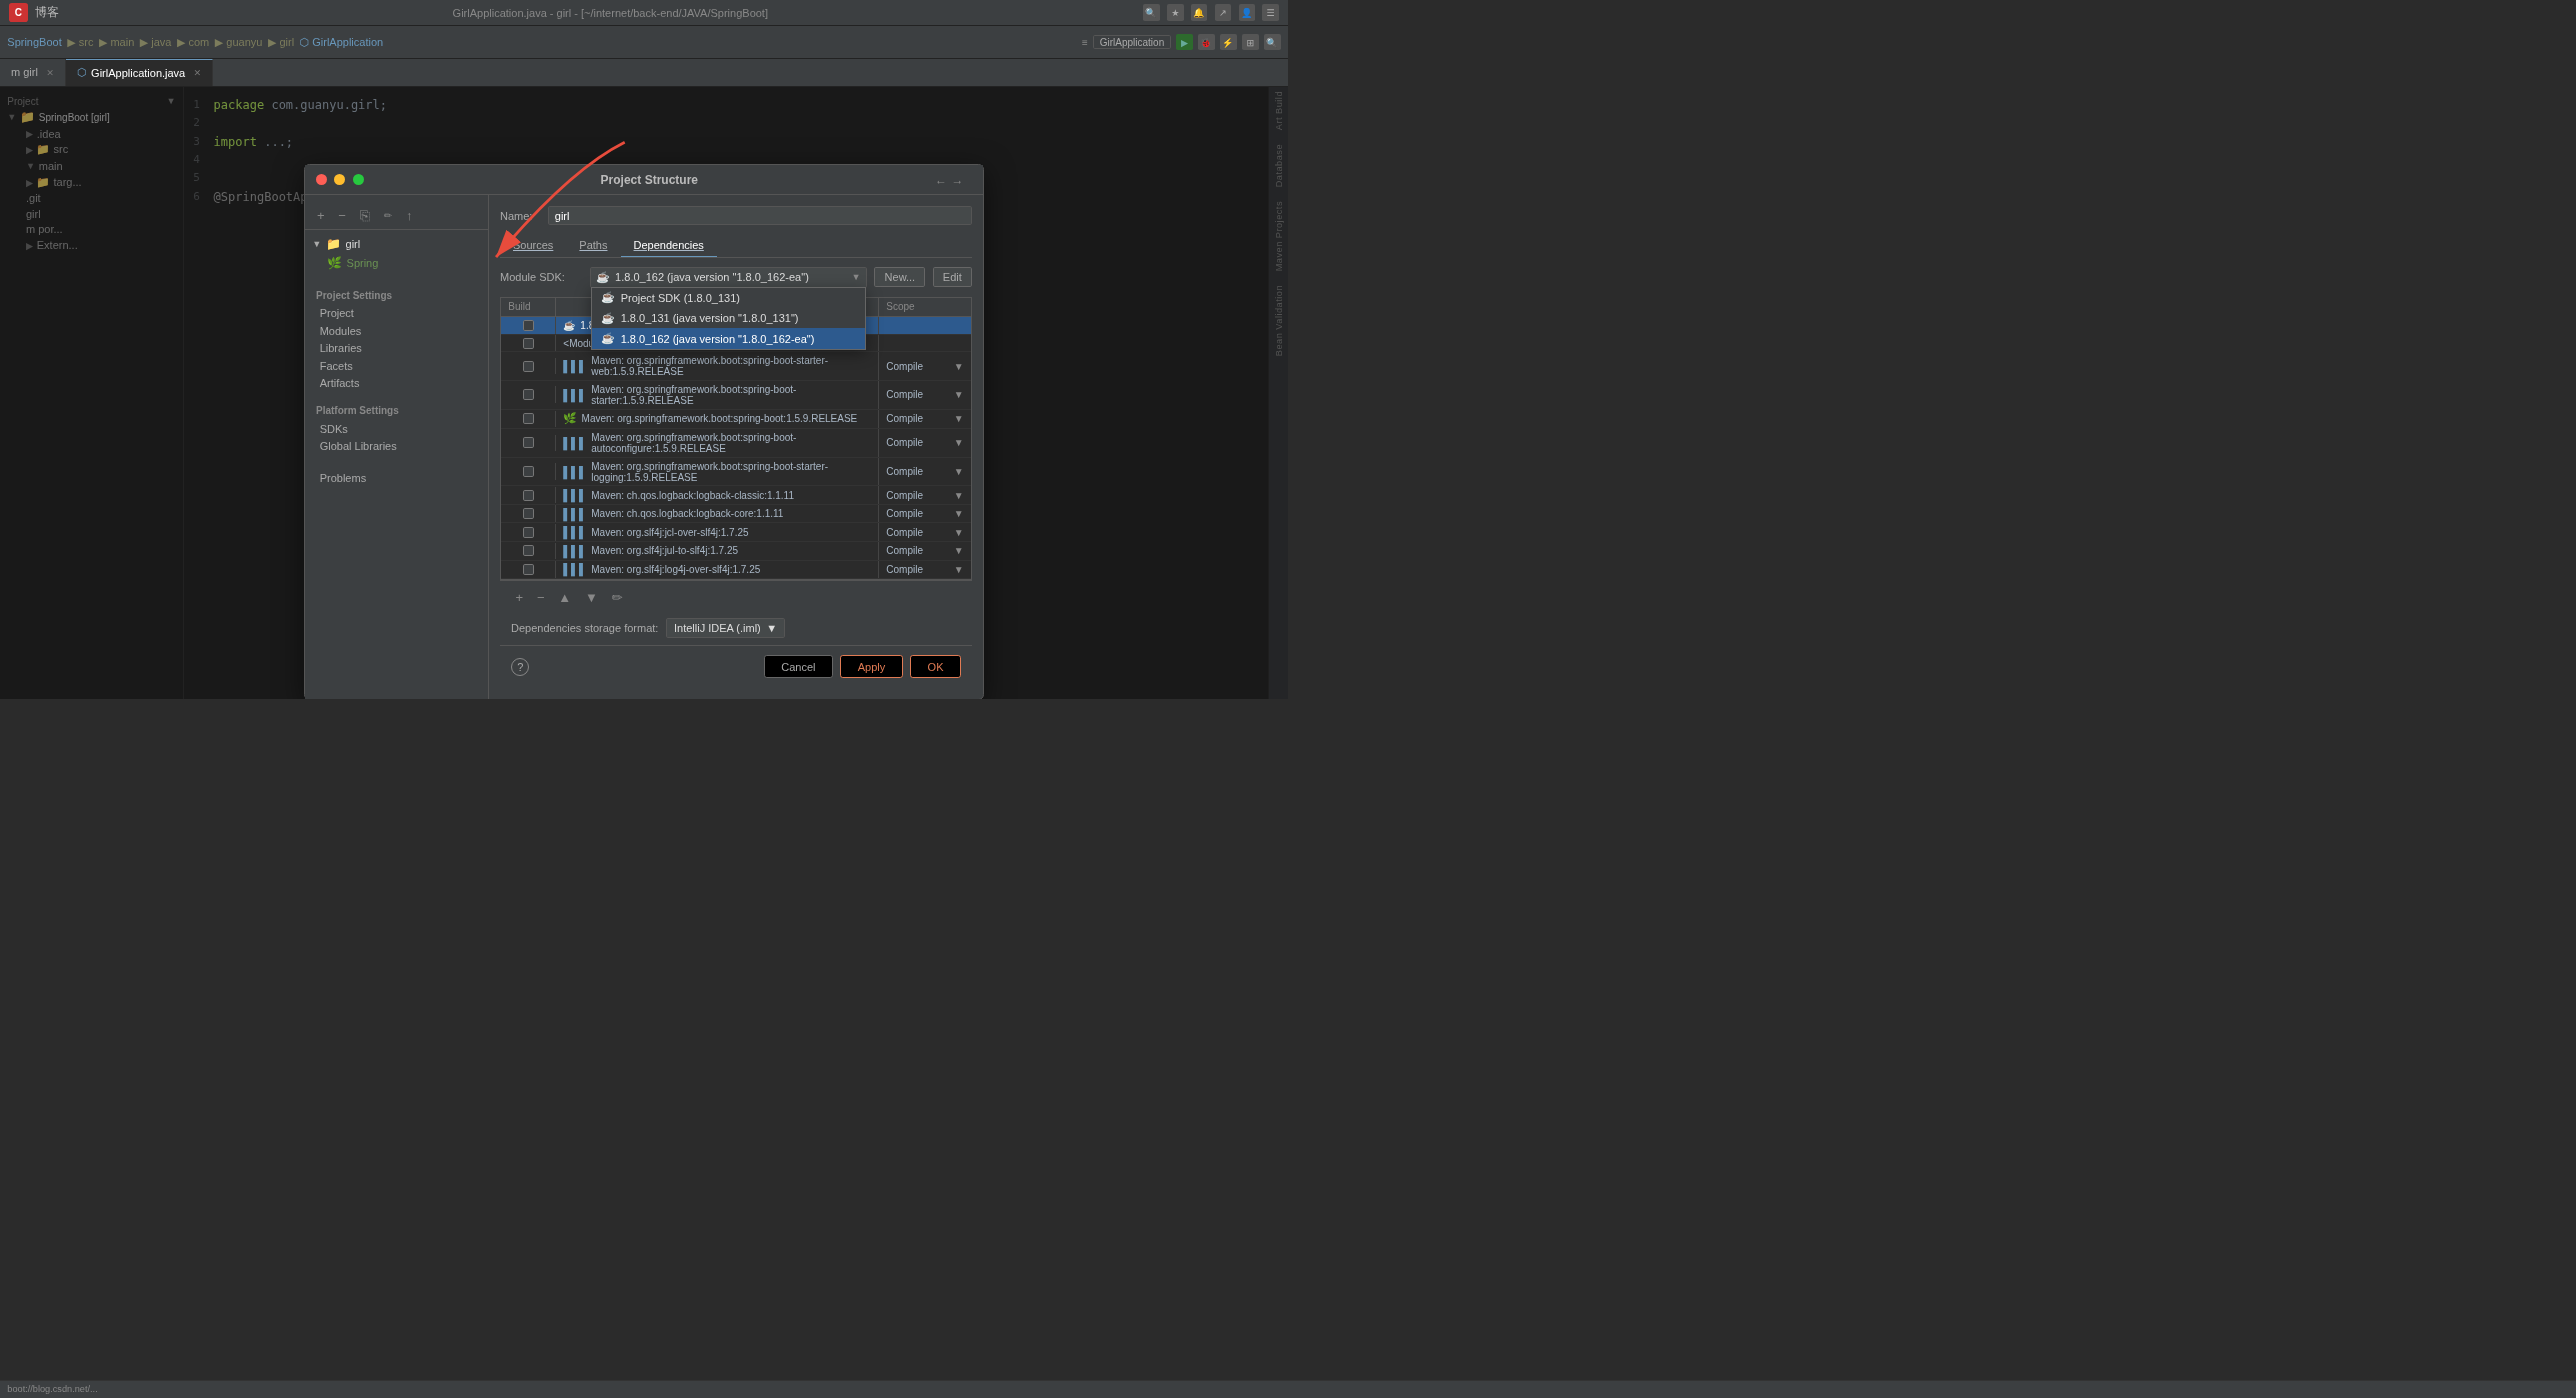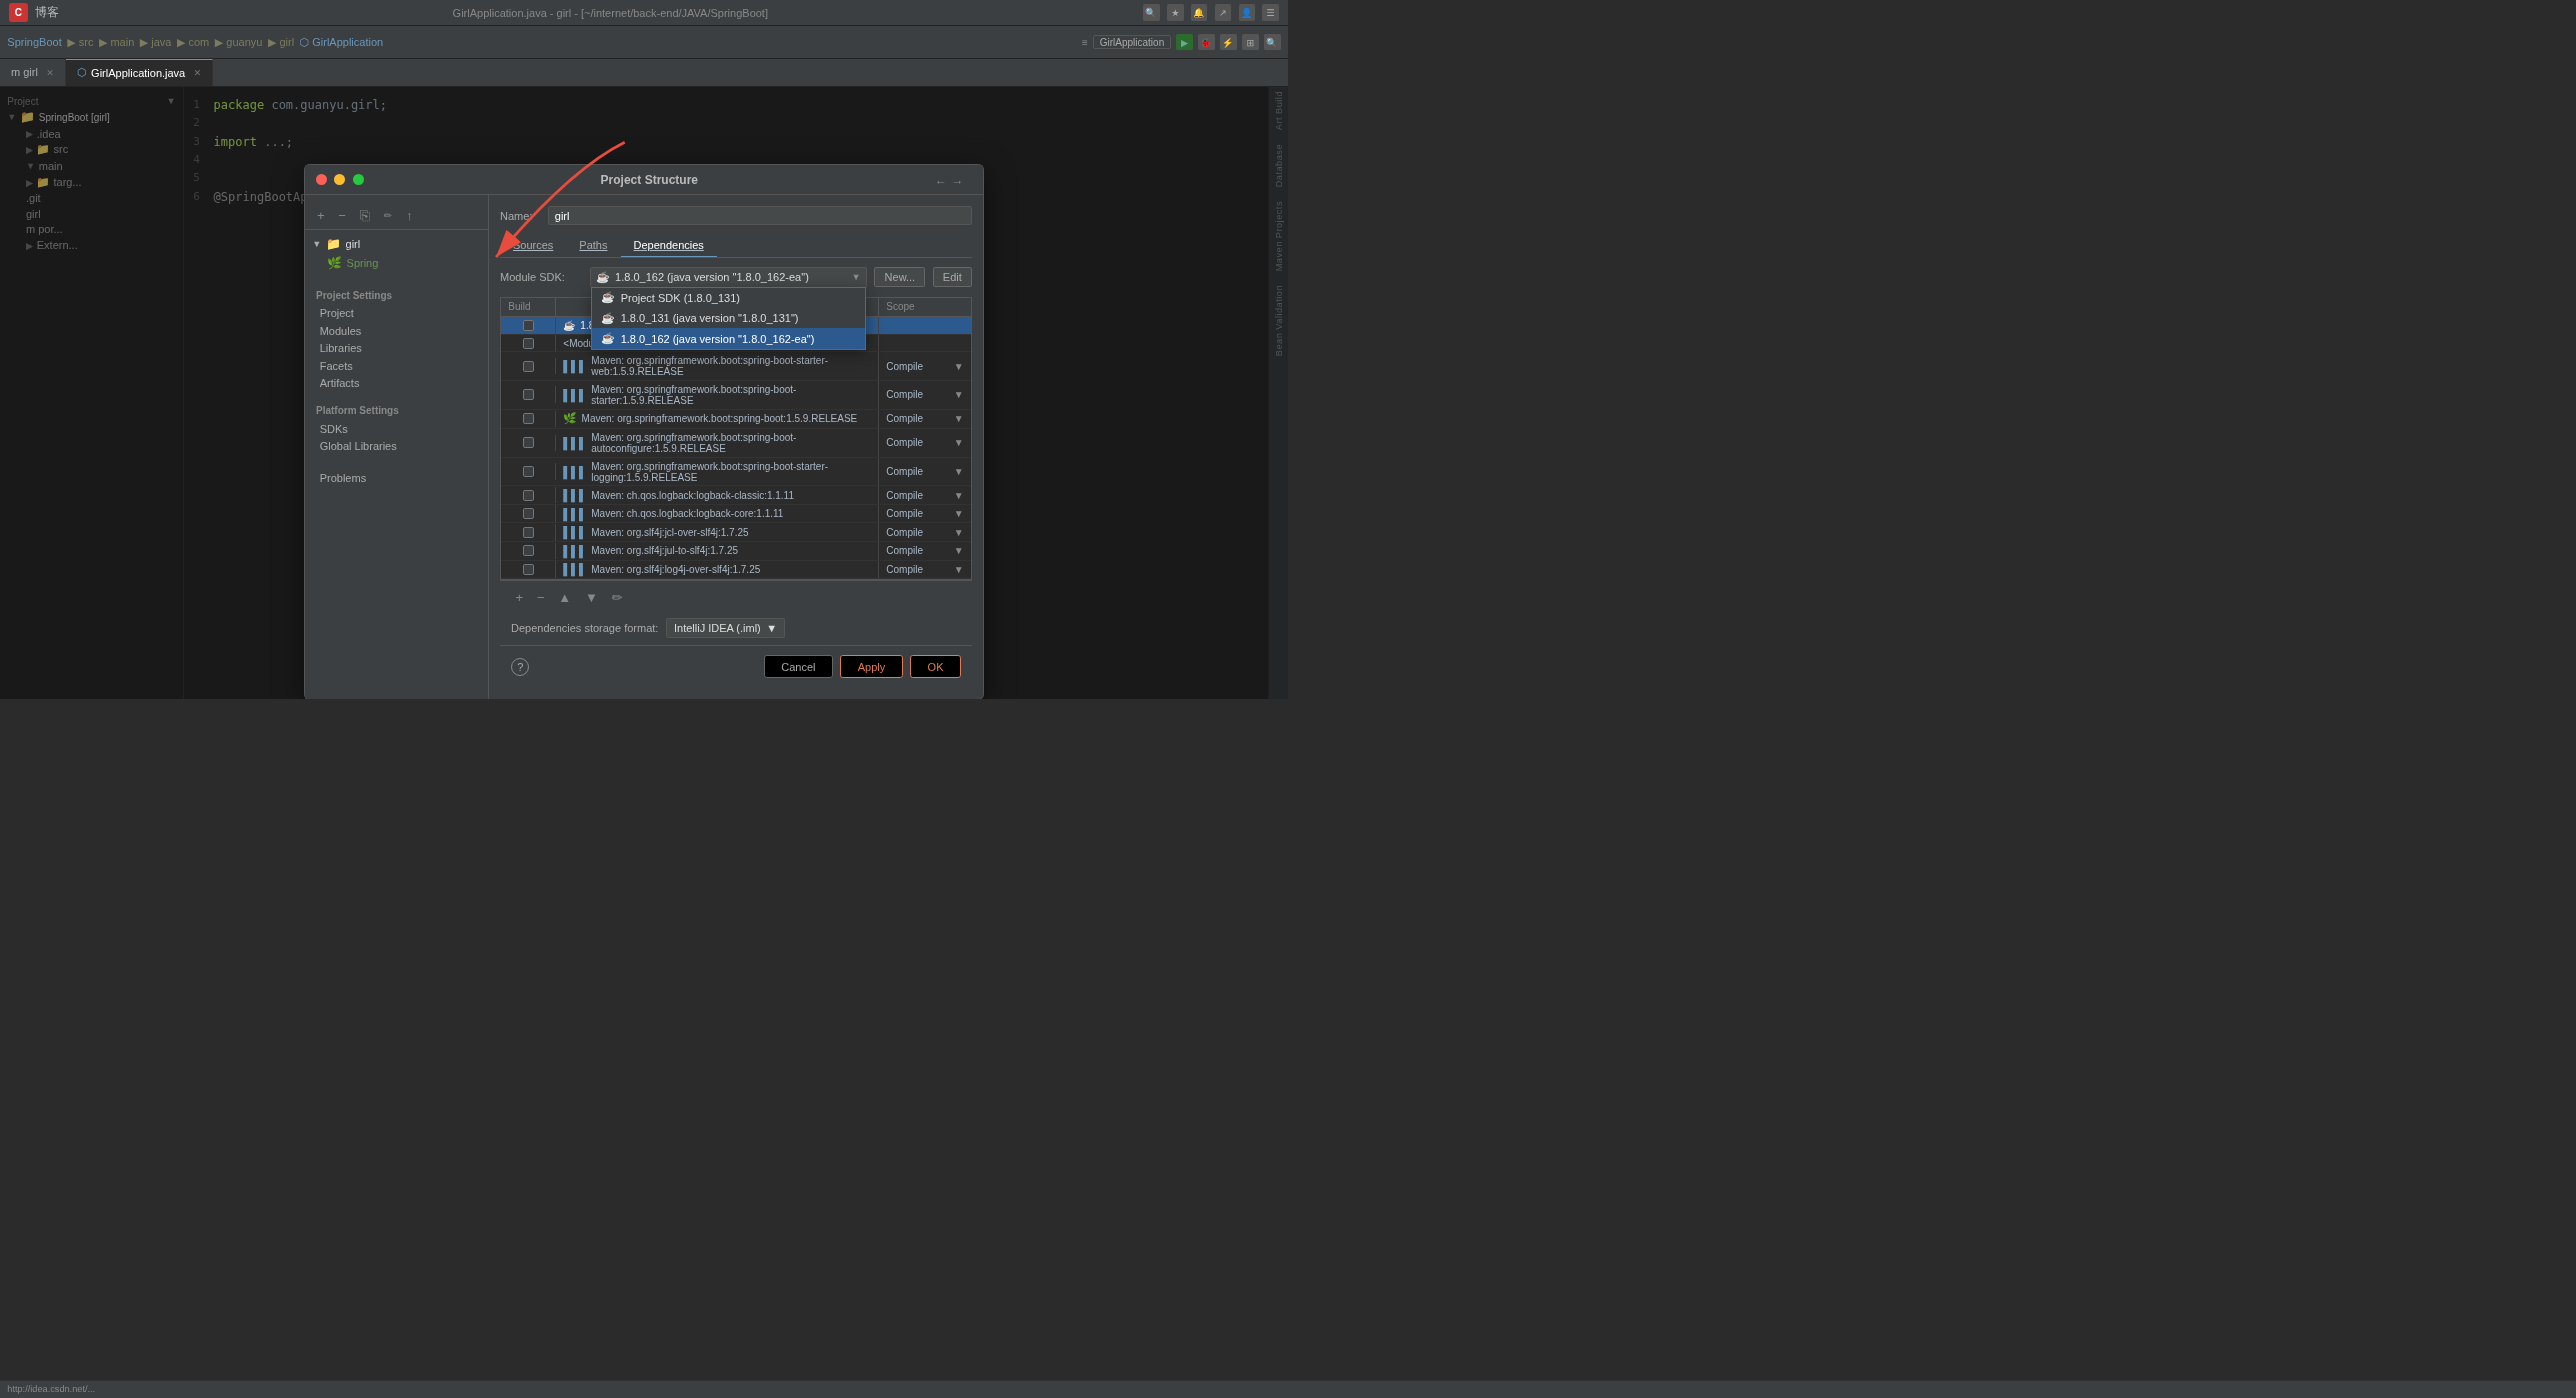--- a/index.html
+++ b/index.html
@@ -962,15 +962,15 @@
       </defs>
 
       <path d="M 680 60 Q 620 90 540 185" stroke="#e74c3c" stroke-width="3" fill="none" marker-end="url(#arrowhead)"></path>
 
       <path d="M 720 680 Q 680 700 660 725" stroke="#e74c3c" stroke-width="0" fill="none"></path>
     </svg>
   </div>
 </div>
 
 <div style="position:fixed;bottom:0;left:0;right:0;height:18.4px;background:#3c3f41;border-top:0.9px solid #333;display:flex;align-items:center;padding:0 7.3px;">
-  <span style="font-size:9.2px;color:#888;flex:1;">http://idea.csdn.net/...</span>
+  <span style="font-size:9.2px;color:#888;flex:1;">boot://blog.csdn.net/...</span>
 </div>
 
 
 </body></html>

